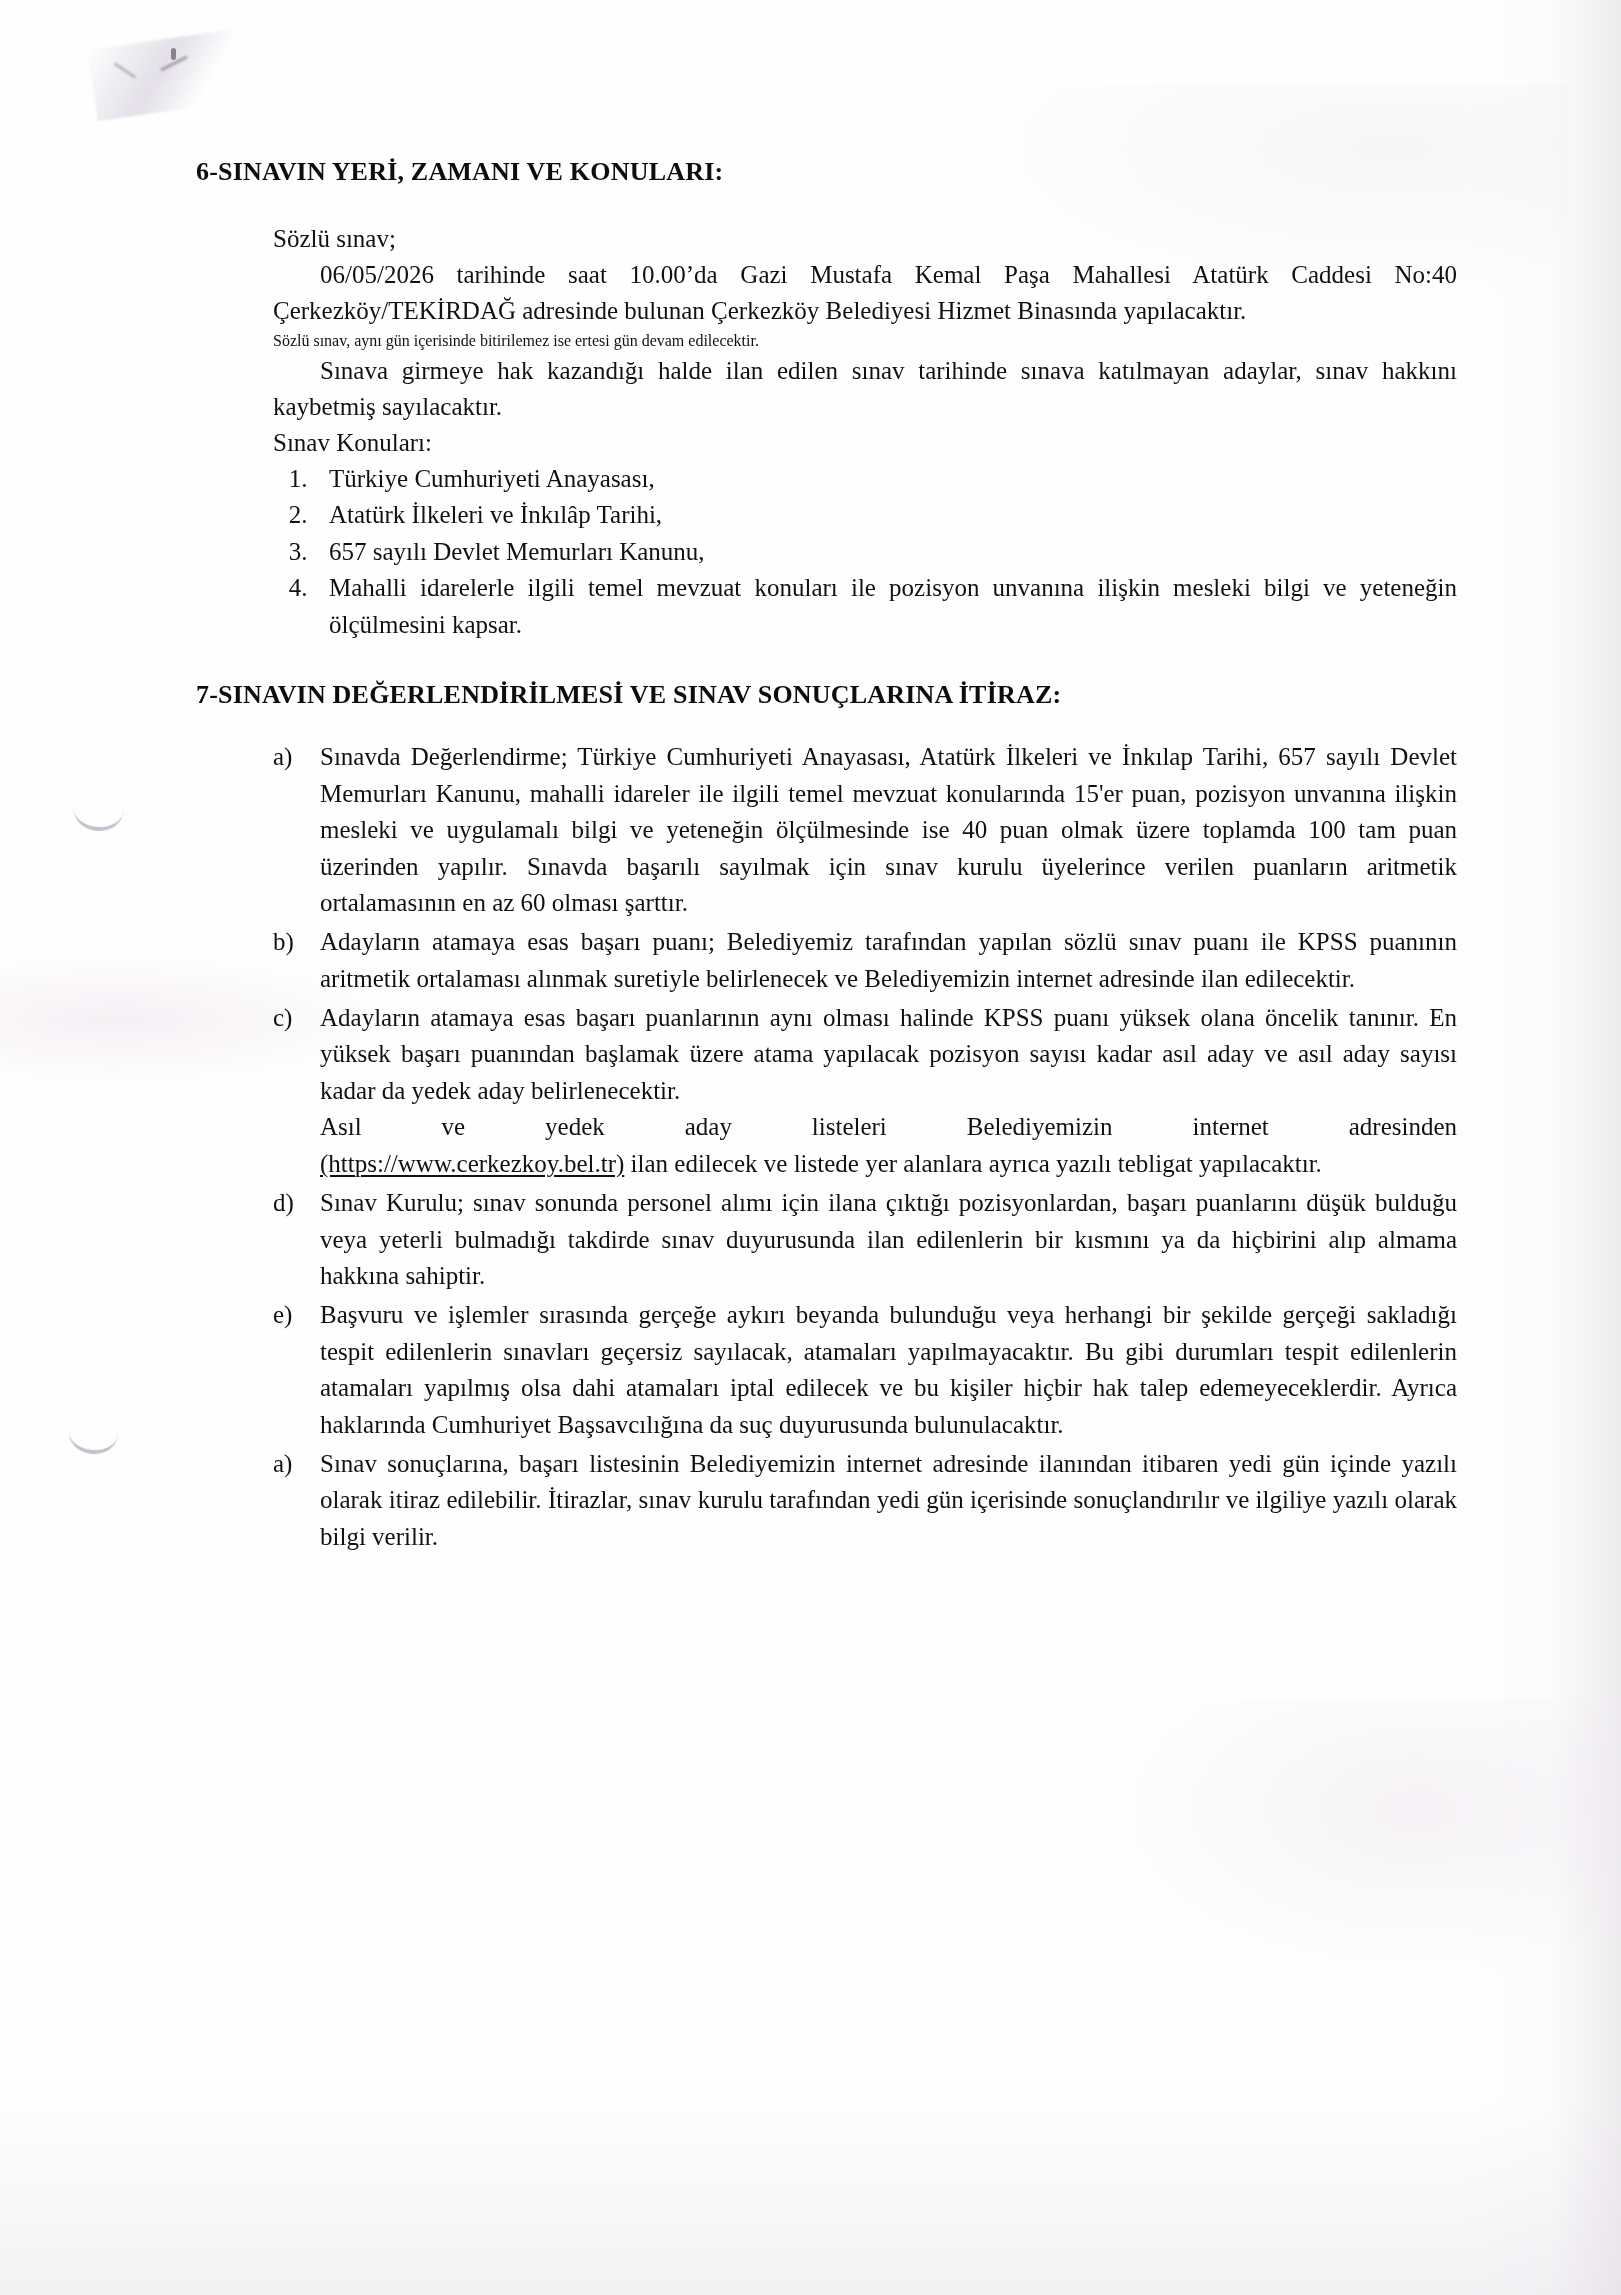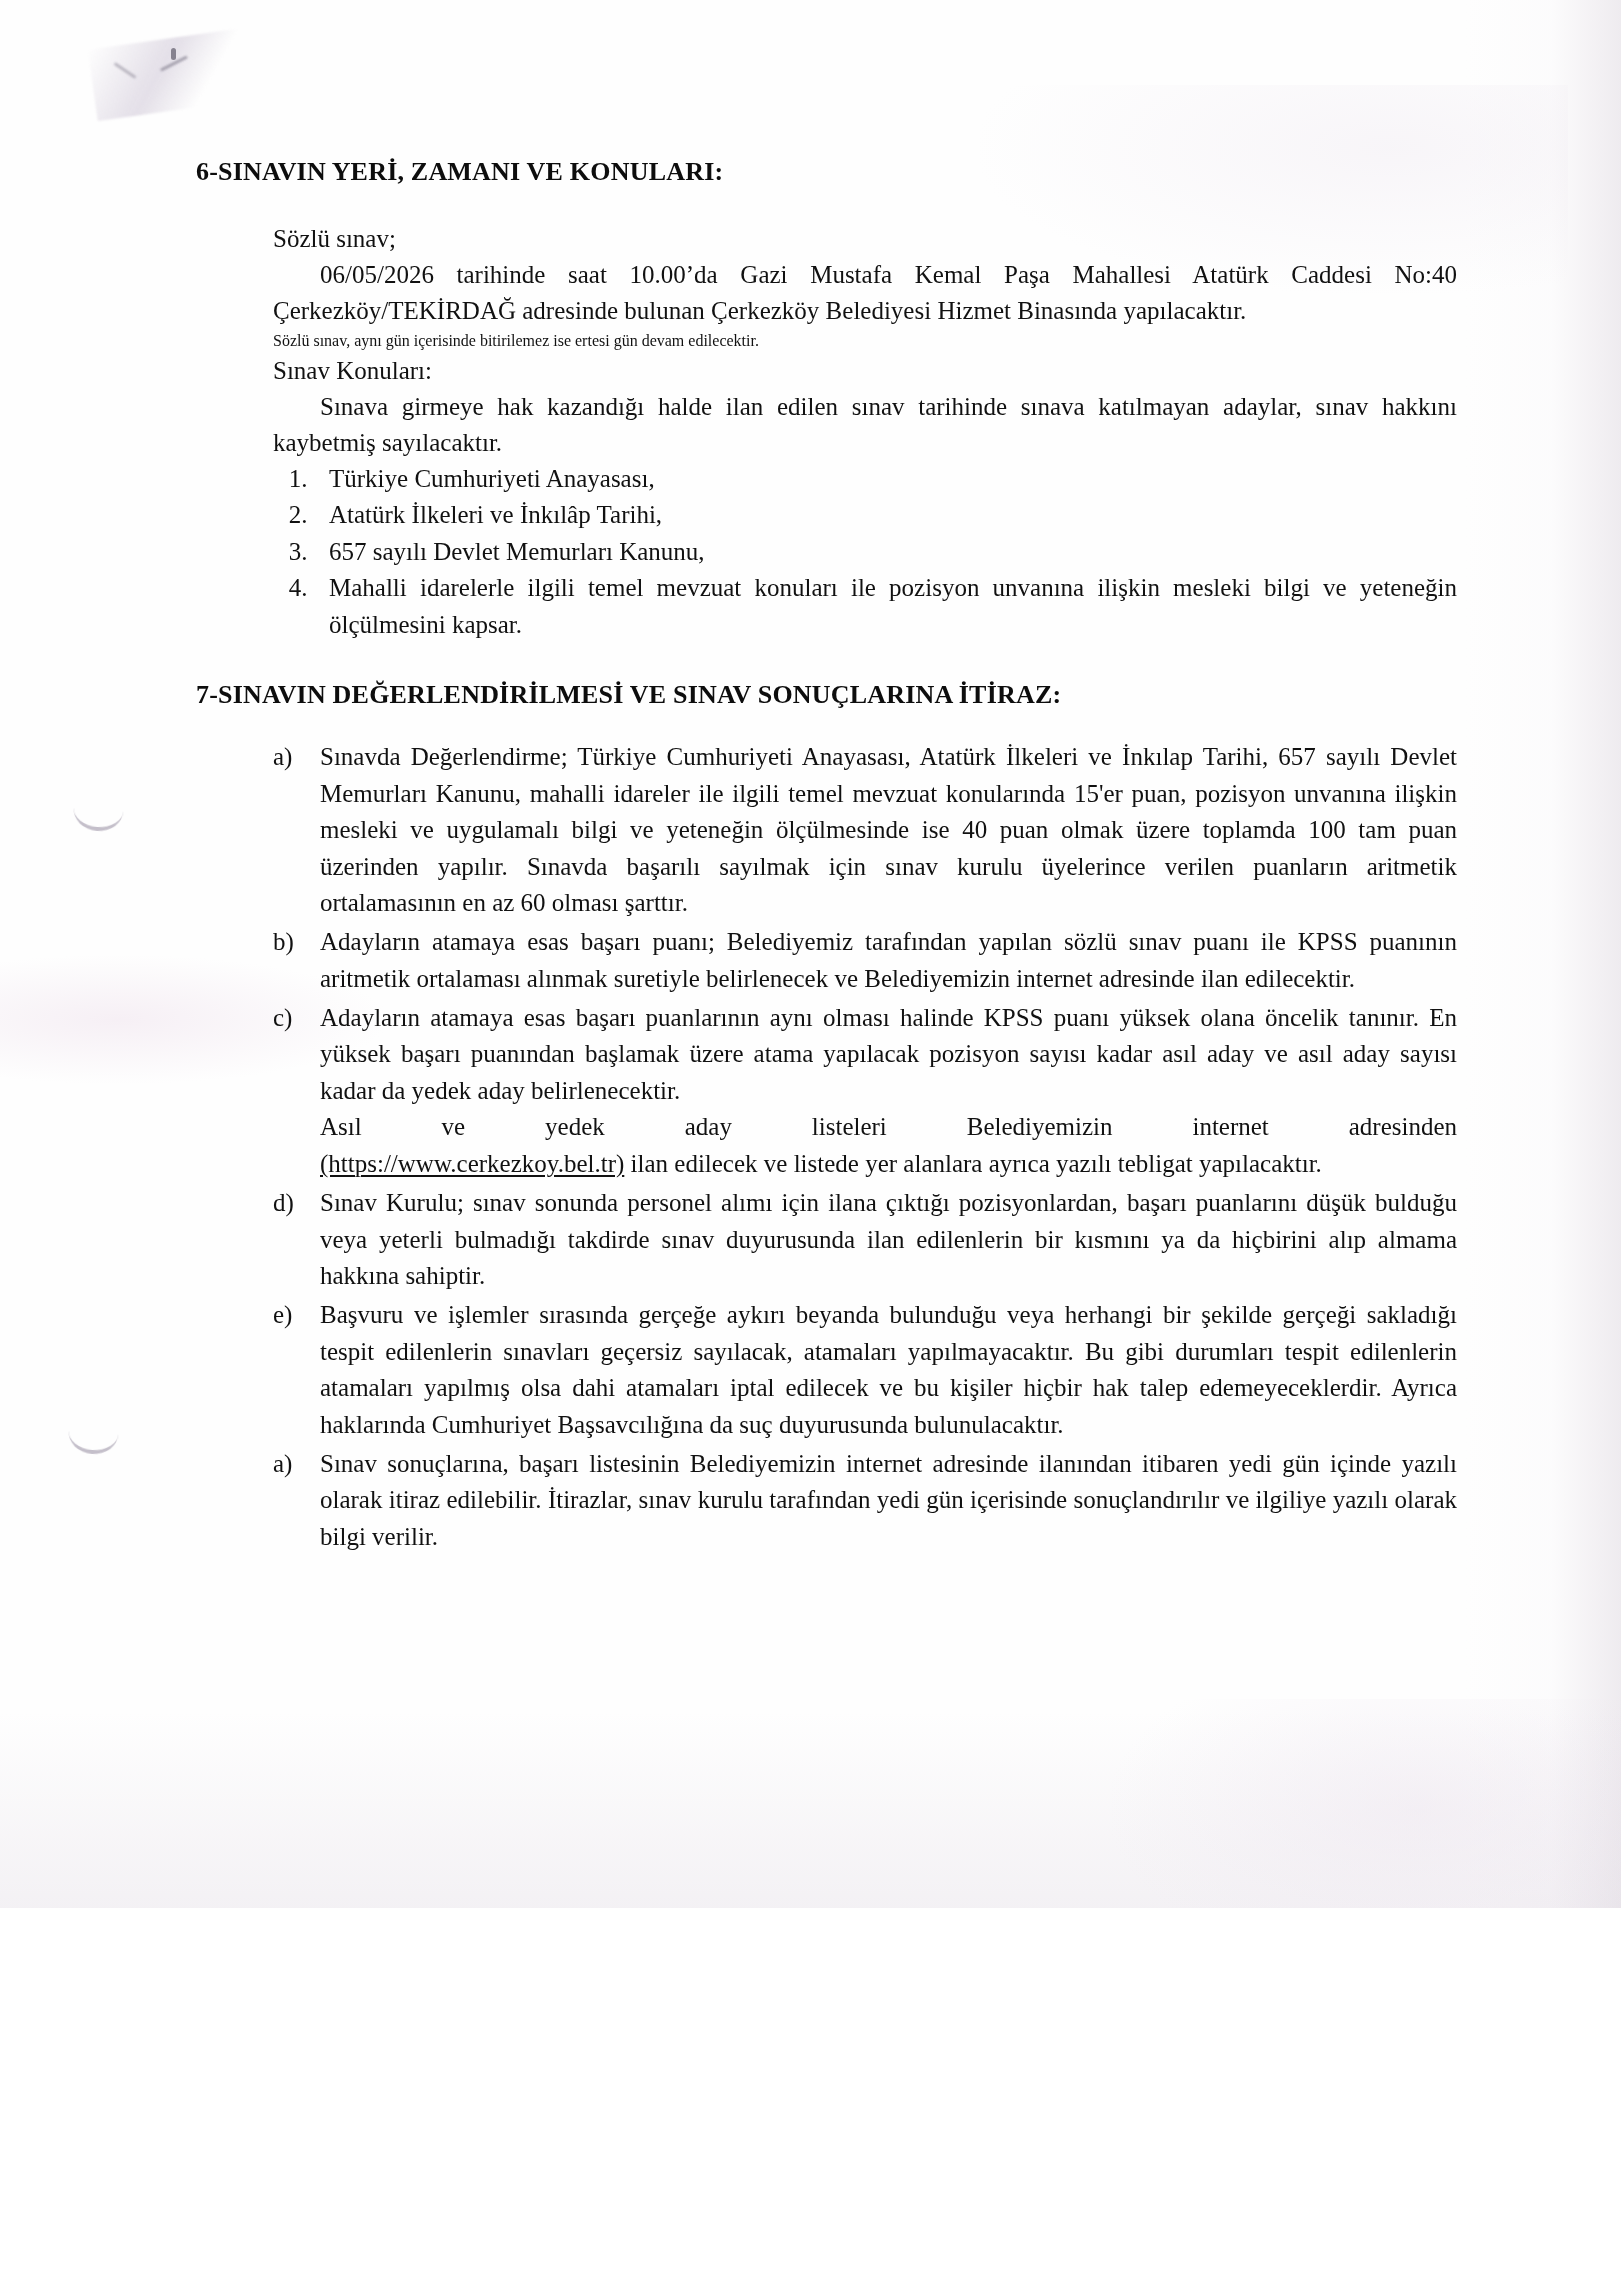--- a/index.html
+++ b/index.html
@@ -5,21 +5,21 @@
 <style>
   html, body {
     margin: 0;
     padding: 0;
     background: #ffffff;
   }
 
   .page {
     position: relative;
     width: 1622px;
-    height: 1908px;
+    height: 2295px;
     background: #fefefe;
     overflow: hidden;
     font-family: "Liberation Serif", "DejaVu Serif", serif;
     color: #111111;
     box-sizing: border-box;
     padding-left: 24px;
   }
 
   
   .scan-artifact {
@@ -247,23 +247,23 @@
     <h2 class="section-heading" id="section-six-heading">6-SINAVIN YERİ, ZAMANI VE KONULARI:</h2>
 
     <div class="body-block">
 
       <p class="para plain">Sözlü sınav;</p>
 
       <p class="para indent">06/05/2026 tarihinde saat 10.00’da Gazi Mustafa Kemal Paşa Mahallesi Atatürk Caddesi No:40 Çerkezköy/TEKİRDAĞ adresinde bulunan Çerkezköy Belediyesi Hizmet Binasında yapılacaktır.</p>
 
       <p class="para plain small-line">Sözlü sınav, aynı gün içerisinde bitirilemez ise ertesi gün devam edilecektir.</p>
 
+      <p class="para indent">Sınava girmeye hak kazandığı halde ilan edilen sınav tarihinde sınava katılmayan adaylar, sınav hakkını kaybetmiş sayılacaktır.</p>
+
       <p class="para plain">Sınav Konuları:</p>
-
-      <p class="para indent">Sınava girmeye hak kazandığı halde ilan edilen sınav tarihinde sınava katılmayan adaylar, sınav hakkını kaybetmiş sayılacaktır.</p>
 
       <ol class="topic-list">
         <li>
           <span class="marker">1.</span>
           <span>Türkiye Cumhuriyeti Anayasası,</span>
         </li>
         <li>
           <span class="marker">2.</span>
           <span>Atatürk İlkeleri ve İnkılâp Tarihi,</span>
         </li>

